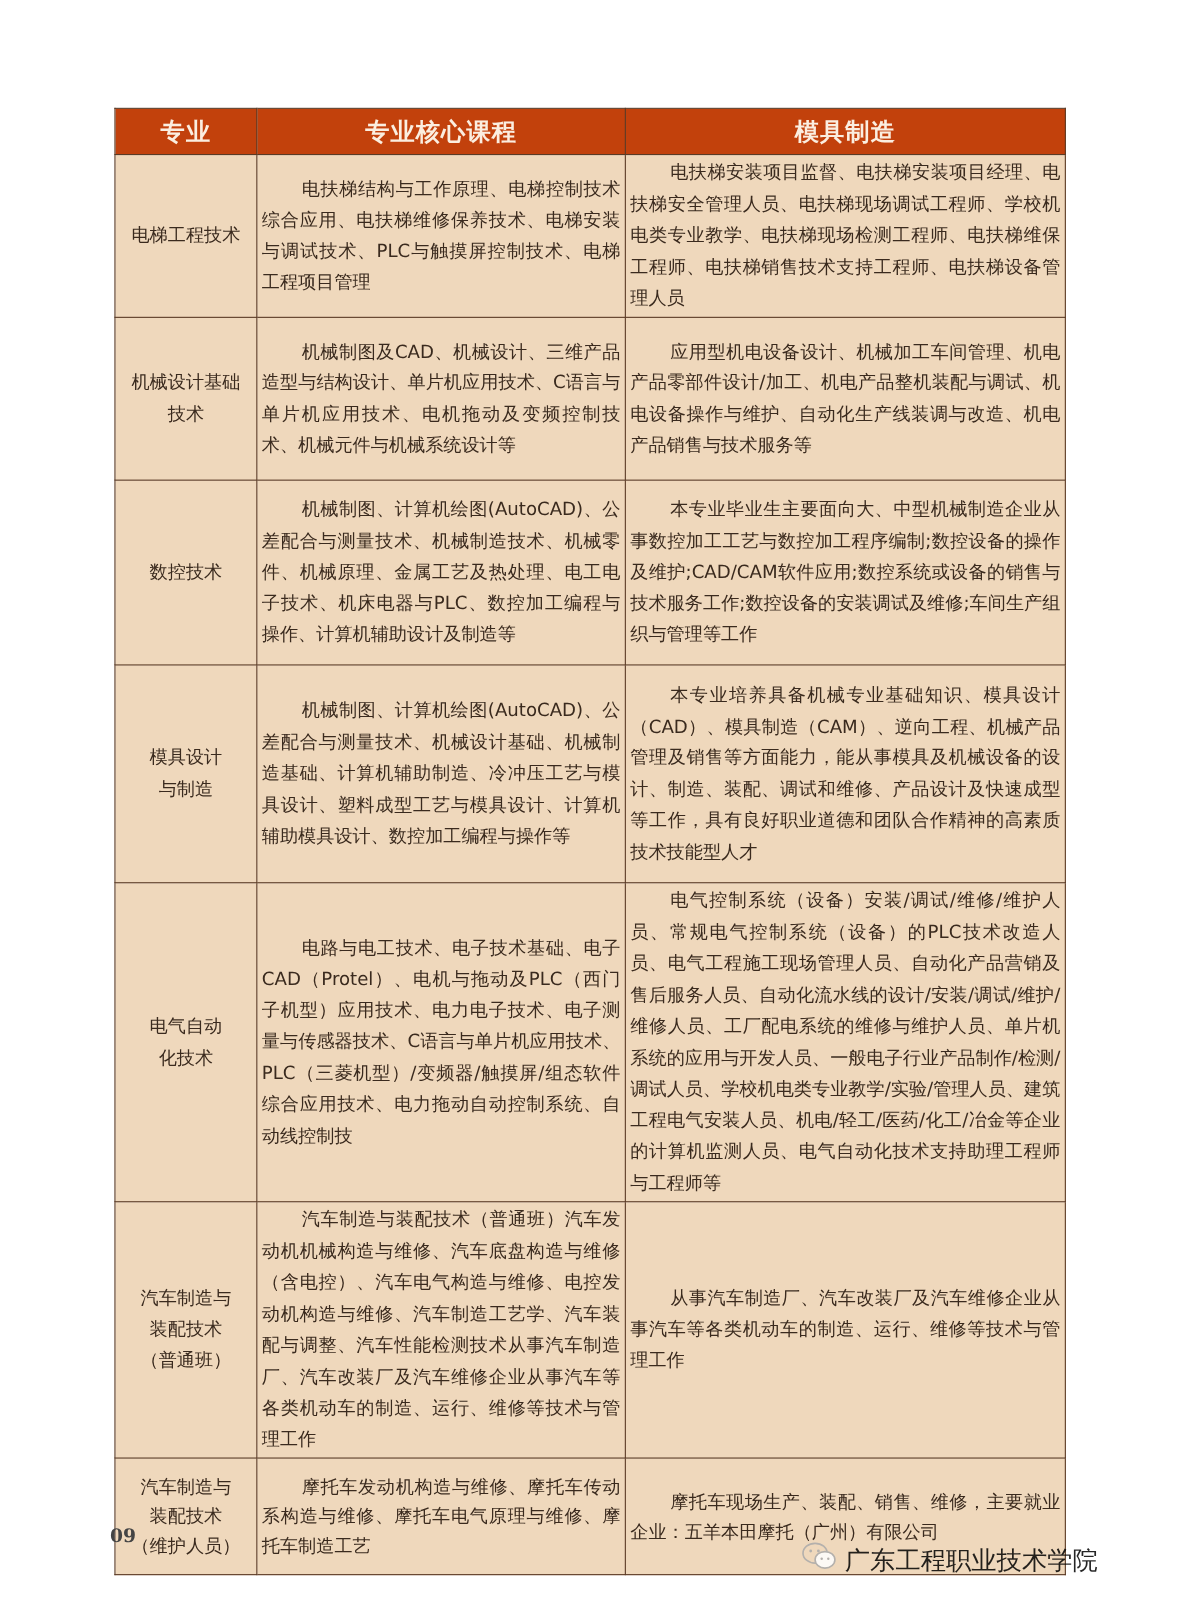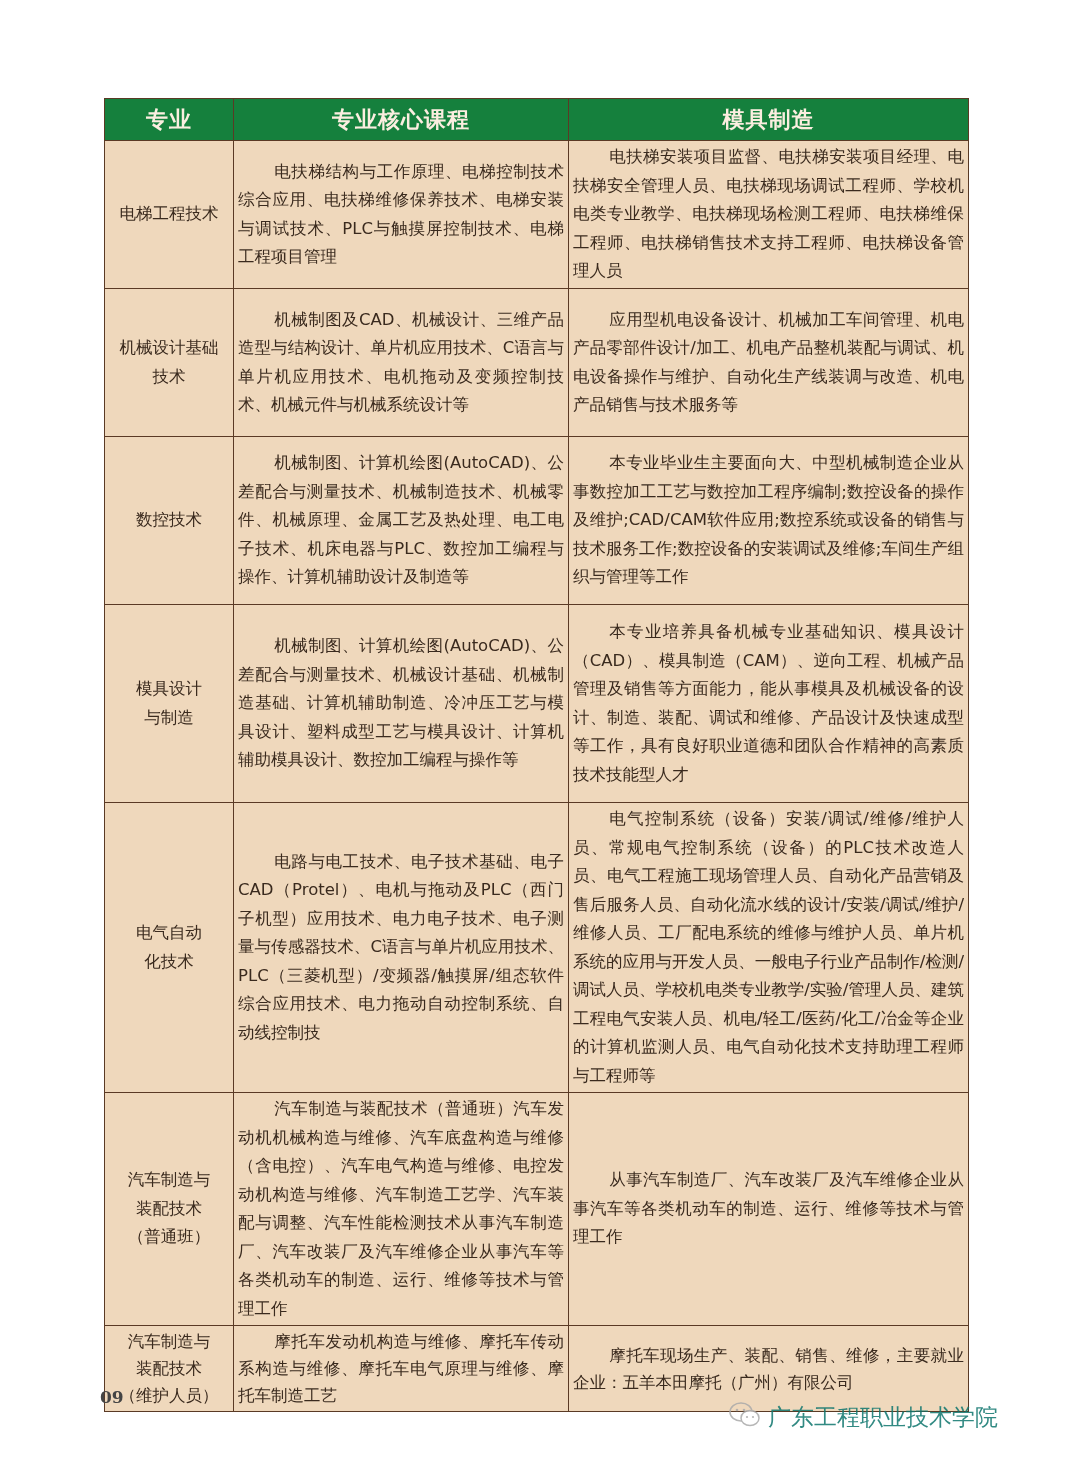--- a/index.html
+++ b/index.html
@@ -9,37 +9,37 @@
     color:#3a2a1e; overflow:hidden;
   }
   .tbl {
     position:absolute; left:104px; top:98px; width:864px;
     border-collapse:collapse; table-layout:fixed;
   }
   .tbl col.c1 { width:129px; }
   .tbl col.c2 { width:335px; }
   .tbl col.c3 { width:400px; }
   .tbl th {
-    background:#15803d; color:#fbeee0; font-size:22px; font-weight:bold;
+    background:#c2410c; color:#fbeee0; font-size:22px; font-weight:bold;
     height:41px; padding:0; border:1.5px solid #5a3a25; text-align:center;
     letter-spacing:1px;
   }
   .tbl td {
     background:#efd8bc; border:1.5px solid #5a3a25; vertical-align:middle;
     font-size:16.5px; line-height:28.5px; padding:2px 4px;
     text-align:justify; word-break:break-all;
   }
-  .tbl td.major { text-align:center; padding:2px 2px; line-height:28.5px; }
+  .tbl td.major { text-align:center; padding:12px 2px; line-height:28.5px; }
   .tbl td .ind { text-indent:2.2em; }
   .footer-page {
     position:absolute; left:100px; top:1387px; font-size:17px;
     font-family:"DejaVu Serif", serif; color:#444;font-weight:bold;
   }
   .footer-brand {
-    position:absolute; left:728px; top:1400px; font-size:23px; color:#0f766e;
+    position:absolute; left:728px; top:1400px; font-size:23px; color:#000000;
     display:flex; align-items:center; gap:6px; opacity:0.85;
   }
   .footer-brand svg { width:34px; height:30px; }
 </style>
 </head>
 <body>
 
 <table class="tbl">
   <colgroup>
       <col class="c1">

